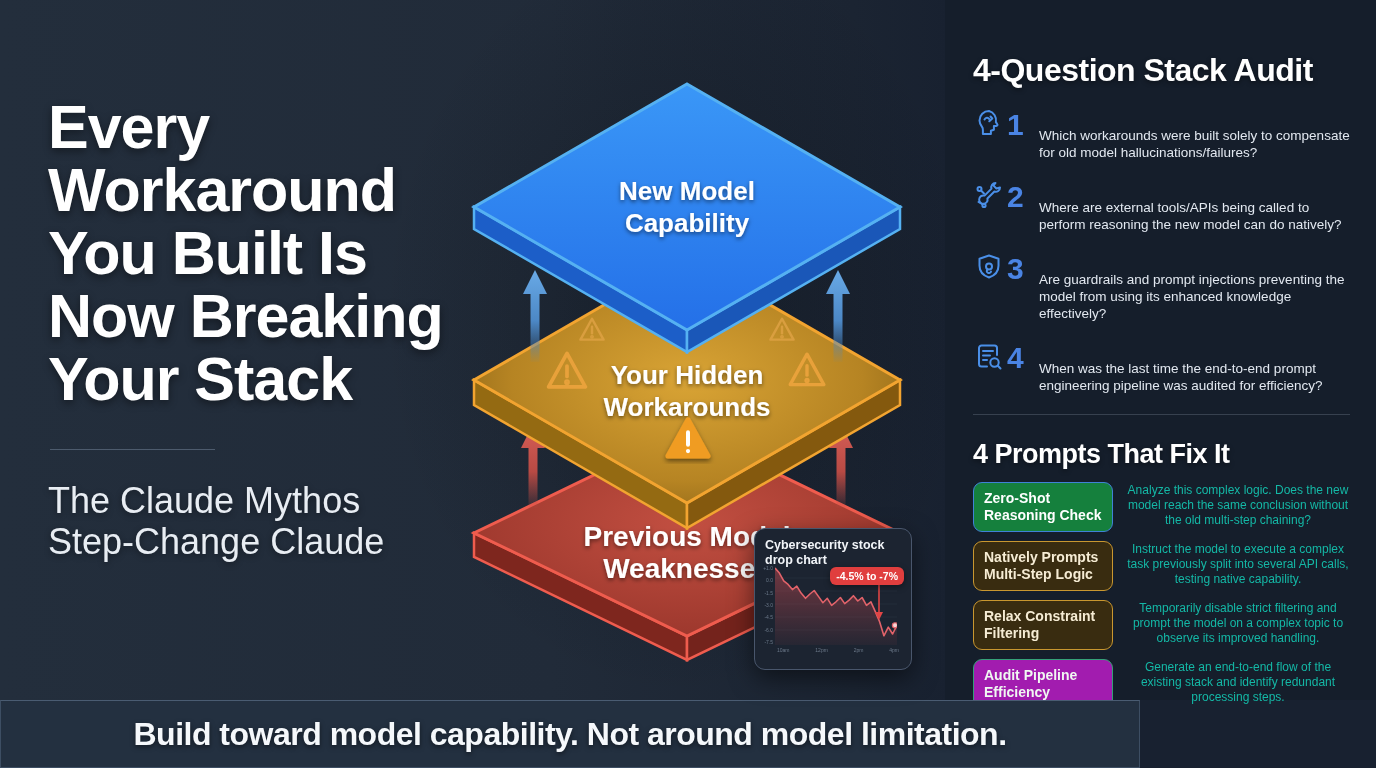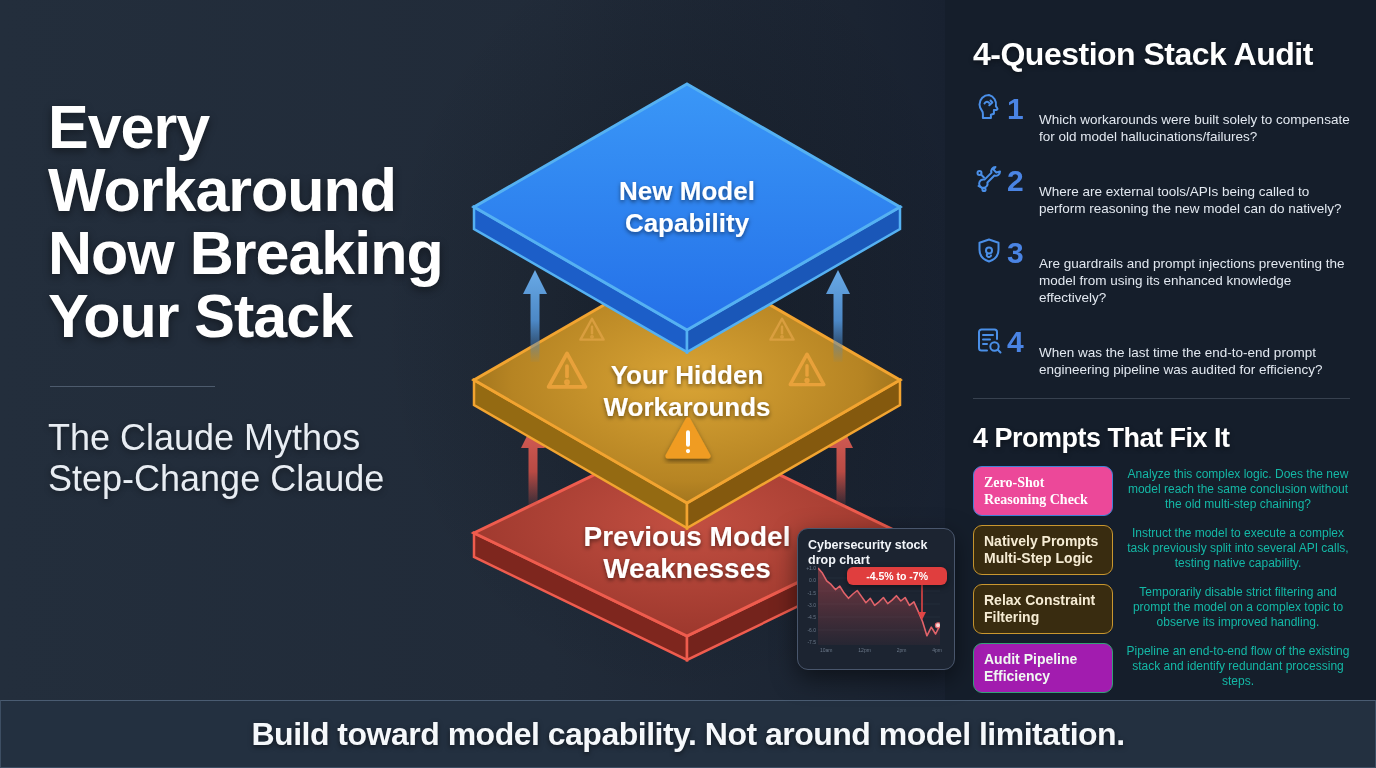--- a/index.html
+++ b/index.html
@@ -15,69 +15,70 @@
   
   .left-col{position:absolute;left:48px;top:96px;width:400px;}
   .headline{font-size:61px;line-height:63px;font-weight:800;letter-spacing:-1px;
     color:#ffffff;text-shadow:0 3px 8px rgba(0,0,0,.45);}
   .left-divider{width:165px;height:0;border-top:1.5px solid #4d5b6d;margin:38px 0 30px 2px;}
   .subtitle{font-size:36px;line-height:41px;font-weight:400;color:#e8edf3;
     text-shadow:0 2px 6px rgba(0,0,0,.4);}
   
   .diagram-svg{position:absolute;left:0;top:0;}
   
-  .chart-card{position:absolute;left:797px;top:528px;width:158px;height:142px;
+  .chart-card{position:absolute;left:754px;top:528px;width:158px;height:142px;
     background:#1c2431;border:1.5px solid #49566c;border-radius:11px;
     box-shadow:0 8px 24px rgba(0,0,0,.5);padding:9px 8px 6px 10px;z-index:5;}
   .chart-title{font-size:12.5px;line-height:15px;font-weight:700;color:#f2f5f9;}
   .chart-badge{position:absolute;right:7px;top:38px;background:#e03e3e;color:#fff;
-    font-size:10.5px;font-weight:800;padding:3px 19px;border-radius:6px;z-index:2;
+    font-size:10.5px;font-weight:800;padding:3px 6px;border-radius:6px;z-index:2;
     box-shadow:0 2px 6px rgba(0,0,0,.4);}
   .chart-body{position:absolute;left:6px;top:36px;display:flex;}
   .y-labels{width:14px;display:flex;flex-direction:column;justify-content:space-between;
     height:80px;font-size:5px;color:#6b7889;text-align:right;padding-right:2px;}
   .x-labels{position:absolute;left:22px;top:118px;width:122px;display:flex;
     justify-content:space-between;font-size:5px;color:#6b7889;}
   
   .right-panel{position:absolute;left:945px;top:0;width:431px;height:700px;
     background:#151e2b;padding:36px 26px 0 28px;}
   .audit-title{font-size:32px;font-weight:800;letter-spacing:-0.5px;color:#fff;
-    text-shadow:0 2px 5px rgba(0,0,0,.4);}
+    text-shadow:0 2px 5px rgba(0,0,0,.4);margin-top:16px;}
   .q-row{display:flex;align-items:flex-start;margin-top:16px;}
   .q-icon{width:34px;flex:0 0 34px;padding-top:3px;}
   .q-num{flex:0 0 30px;font-size:30px;font-weight:800;color:#4a84e4;line-height:30px;
     padding-top:5px;}
   .q-text{flex:1;font-size:13.5px;line-height:17px;color:#e2e8f0;padding-left:2px;margin-top:22px;}
   .panel-divider{border-top:1px solid #37414f;margin:20px 0 14px 0;}
   .prompts-title{font-size:27px;font-weight:800;letter-spacing:-0.5px;color:#fff;
     text-shadow:0 2px 5px rgba(0,0,0,.4);margin-bottom:12px;margin-top:24px;}
   .p-row{display:flex;align-items:flex-start;margin-bottom:9px;}
   .chip{flex:0 0 140px;border-radius:9px;padding:7px 10px;font-size:14px;font-weight:800;
     line-height:17px;border:1.5px solid;}
-  .chip-blue{border-color:#3f82d6;background:#ec4899;color:#ffffff;font-family:Liberation Serif, serif;}
+  .chip-blue{border-color:#3f82d6;background:#15803d;color:#ffffff;}
   .chip-amber{border-color:#c9972f;background:#392c10;color:#f6ecd4;}
   .chip-green{border-color:#35a077;background:#a21caf;color:#f0f8f2;}
   .p-desc{flex:1;font-size:12px;line-height:15px;color:#14b8a6;padding-left:13px;padding-top:1px;text-align:center;}
   
-  .banner{position:absolute;left:0;bottom:0;width:1376px;height:68px;
+  .banner{position:absolute;left:0;bottom:0;width:1140px;height:68px;
     background:#233040;border:1px solid #3d4e63;border-top:1.5px solid #4a5c72;
     display:flex;align-items:center;justify-content:center;}
   .banner-text{font-size:32px;font-weight:700;letter-spacing:-0.5px;color:#f5f8fb;
     text-shadow:0 2px 5px rgba(0,0,0,.5);}
 </style>
 </head>
 <body>
 
 <div class="stage">
   <div class="center-shade"></div>
 
   <div class="left-col">
     <div class="headline">
       <div>Every</div>
       <div>Workaround</div>
+      <div>You Built Is</div>
       <div>Now Breaking</div>
       <div>Your Stack</div>
     </div>
     <div class="left-divider"></div>
     <div class="subtitle">
       <div>The Claude Mythos</div>
       <div>Step-Change Claude</div>
     </div>
   </div>
 
@@ -284,20 +285,20 @@
     <div class="p-row">
       <div class="chip chip-amber">Natively Prompts Multi-Step Logic</div>
       <div class="p-desc">Instruct the model to execute a complex task previously split into several API calls, testing native capability.</div>
     </div>
     <div class="p-row">
       <div class="chip chip-amber">Relax Constraint Filtering</div>
       <div class="p-desc">Temporarily disable strict filtering and prompt the model on a complex topic to observe its improved handling.</div>
     </div>
     <div class="p-row">
       <div class="chip chip-green">Audit Pipeline Efficiency</div>
-      <div class="p-desc">Pipeline an end-to-end flow of the existing stack and identify redundant processing steps.</div>
+      <div class="p-desc">Generate an end-to-end flow of the existing stack and identify redundant processing steps.</div>
     </div>
   </div>
 
   <div class="banner">
     <div class="banner-text">Build toward model capability. Not around model limitation.</div>
   </div>
 </div>
 
 </body></html>

